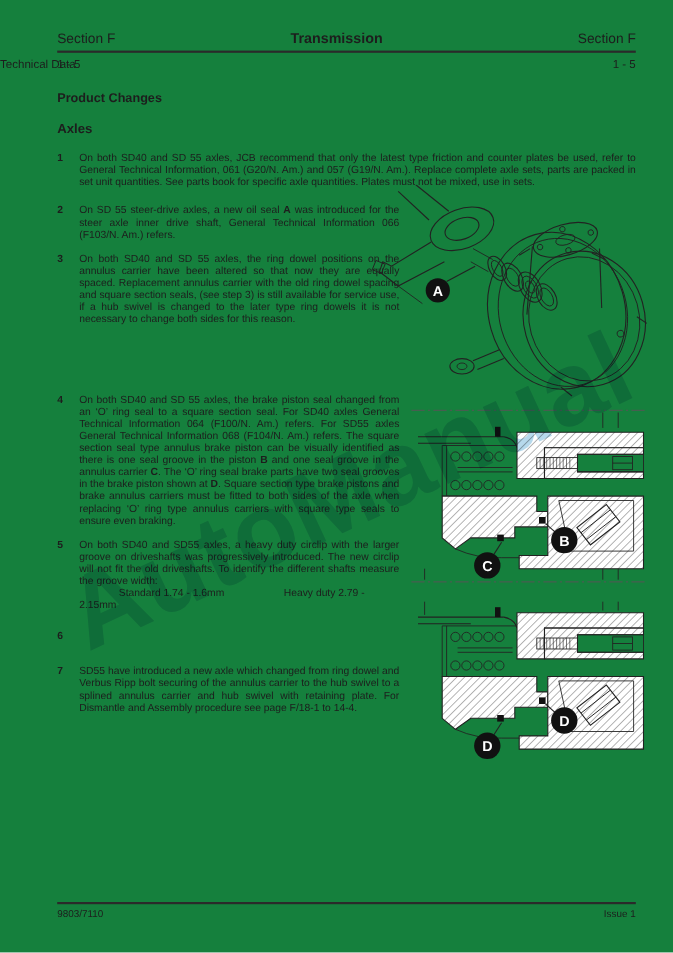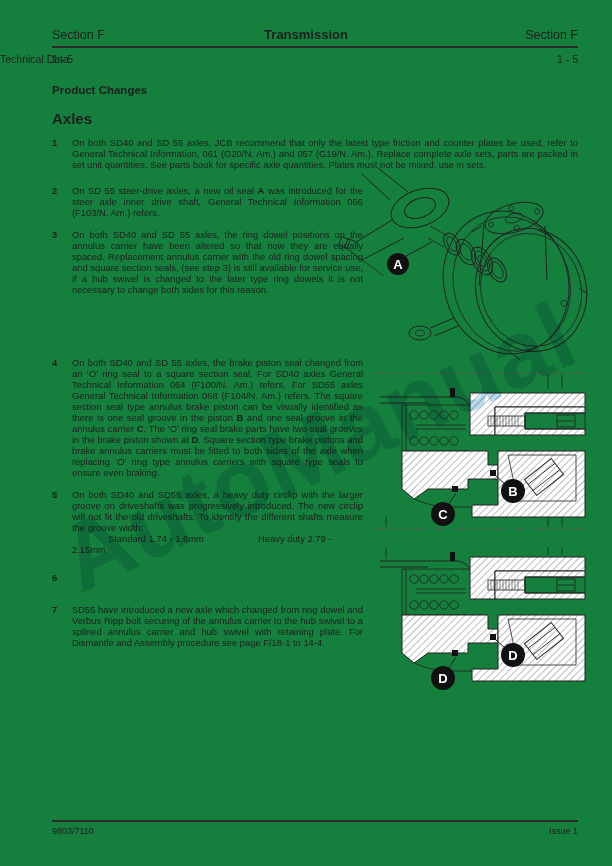--- a/index.html
+++ b/index.html
@@ -13,21 +13,21 @@
   .hdr-left{left:52px;top:28px;font-size:12.5px;}
   .hdr-center{left:0;top:27px;width:612px;text-align:center;font-size:13px;font-weight:bold;}
   .hdr-right{right:34px;top:28px;font-size:12.5px;}
   .rule{left:52px;width:526px;height:2px;background:#2a2a2a;}
   .rule-top{top:46px;}
   .sub-left{left:52px;top:53px;font-size:10.5px;}
   .sub-center{left:0;top:53px;width:612px;text-align:left;font-size:10.5px;}
   .sub-right{right:34px;top:53px;font-size:10.5px;}
   
   .title{left:52px;top:84px;font-size:11.5px;font-weight:bold;}
-  .subtitle{left:52px;top:110px;font-size:15px;font-weight:bold;}
+  .subtitle{left:52px;top:110px;font-size:12px;font-weight:bold;}
   
   .inum{left:52px;width:16px;font-size:9.4px;font-weight:bold;line-height:11px;}
   .itxt{left:72px;font-size:9.4px;line-height:11px;text-align:justify;}
   .w-wide{width:506px;}
   .w-col{width:291px;}
   .gauge-row{font-size:9.4px;line-height:11px;text-align:left;}
   .gauge-std{display:inline-block;width:150px;margin-left:36px;}
   
   .fig{pointer-events:none;}
   .fig svg{display:block;}

